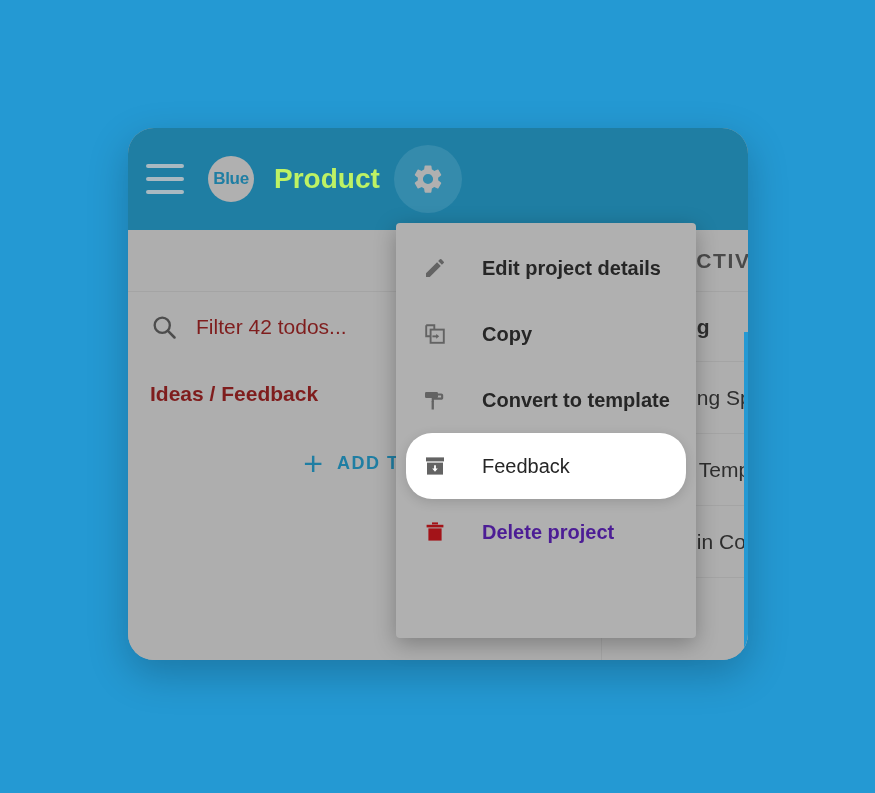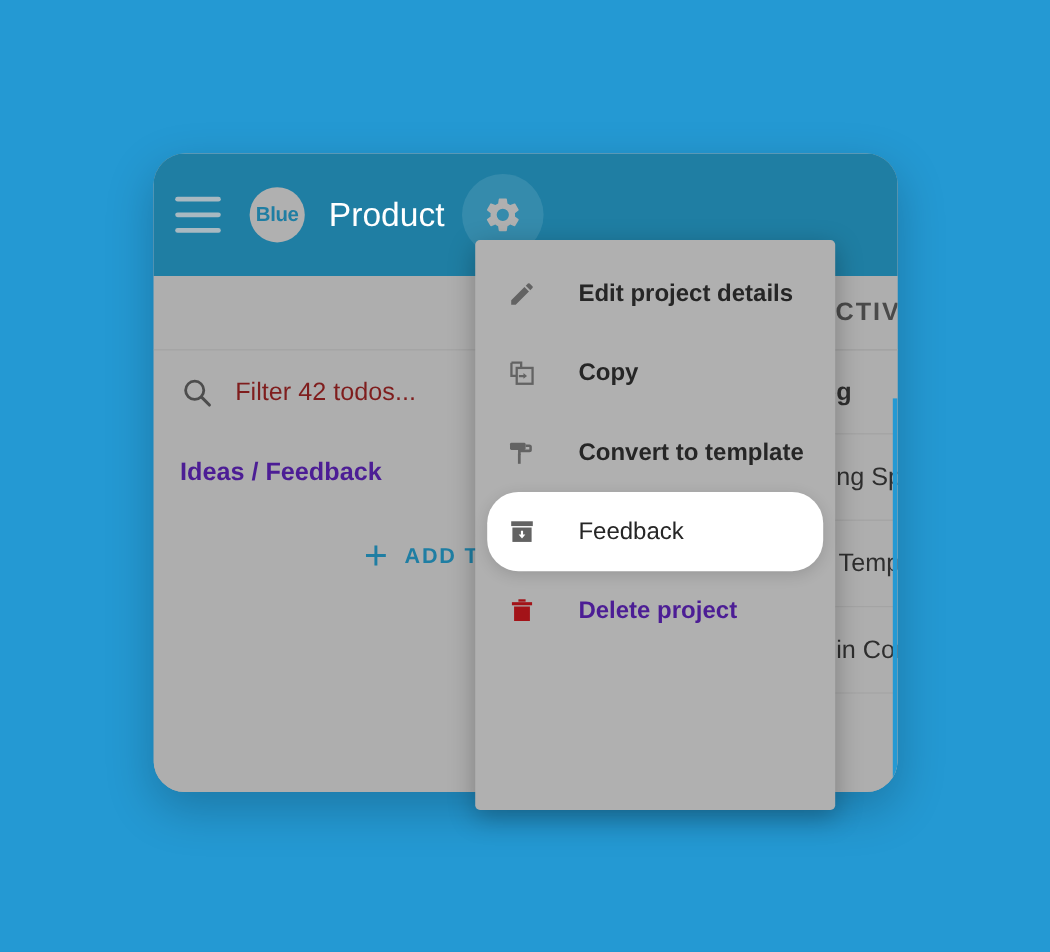--- a/index.html
+++ b/index.html
@@ -69,22 +69,22 @@
   }
   #brand-logo span {
     font-size: 17px;
     font-weight: bold;
     color: #1f7ea3;
     letter-spacing: -0.3px;
   }
 
   #project-title {
     font-size: 28px;
-    font-weight: normal;
-    color: #ffffff;
+    font-weight: bold;
+    color: #bef264;
     margin-right: 14px;
     white-space: nowrap;
   }
 
   #settings-button {
     width: 68px; height: 68px;
     border-radius: 50%;
     background: rgba(255,255,255,0.10);
     display: flex; align-items: center; justify-content: center;
     cursor: pointer;
@@ -138,21 +138,21 @@
   
   #col-left {
     position: absolute;
     left: 0; top: 132px;
     width: 470px;
     padding: 20px 0 0 22px;
   }
   #col-left-title {
     font-size: 21px;
     font-weight: bold;
-    color: #4c1d95;
+    color: #7f1d1d;
     white-space: nowrap;
   }
   #add-todo-left {
     display: flex;
     align-items: center;
     justify-content: center;
     margin-top: 40px;
     color: #1f7ea3;
     cursor: pointer;
   }
@@ -206,23 +206,23 @@
     right: 0; top: 102px;
     width: 4px;
     height: 430px;
     background: #2499d3;
   }
 
   
   #settings-menu {
     position: absolute;
     left: 396px;
-    top: 200px;
+    top: 223px;
     width: 300px;
-    height: 475px;
+    height: 415px;
     background: #b0b0b0;
     border-radius: 4px;
     box-shadow: 0 6px 22px rgba(0,0,0,0.28);
     padding: 12px 0;
     z-index: 40;
   }
 
   .menu-item {
     position: relative;
     height: 66px;

